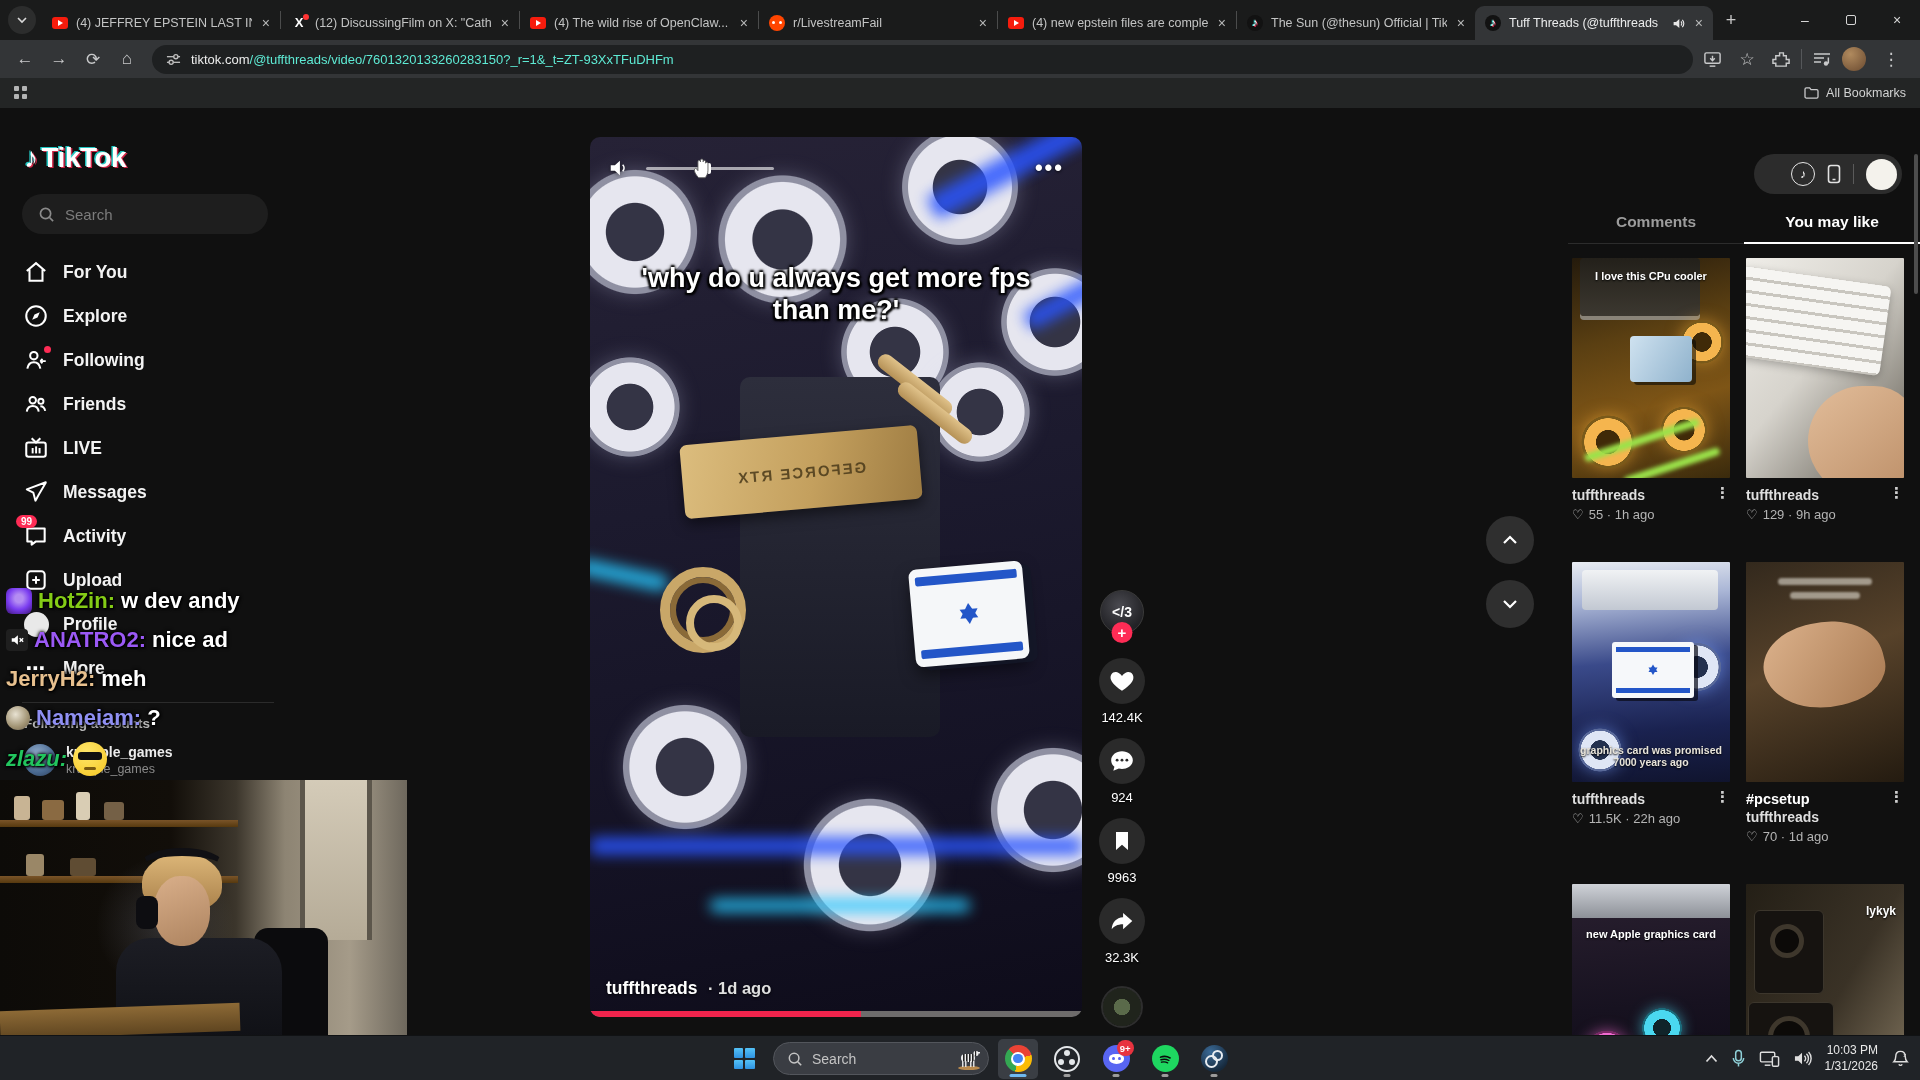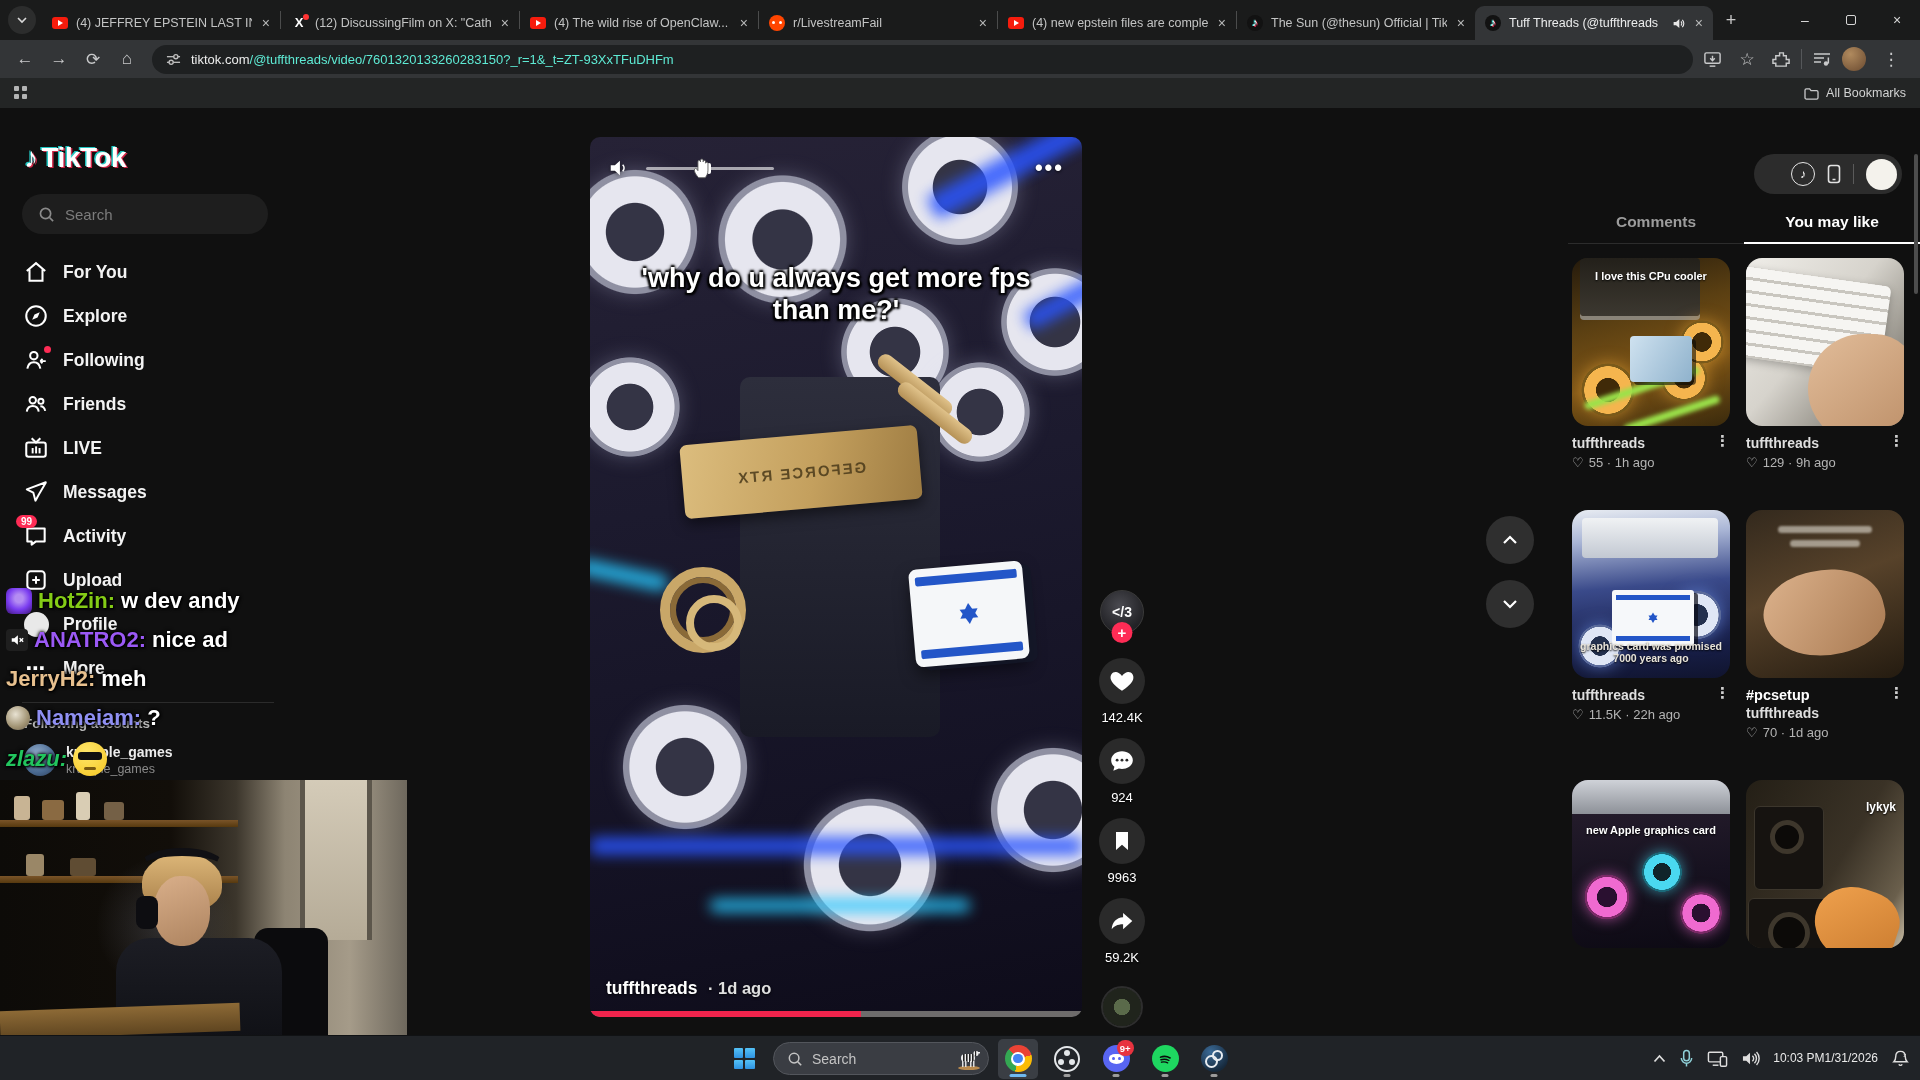--- a/index.html
+++ b/index.html
@@ -35,21 +35,21 @@
   .omni-url{font-size:13px;white-space:nowrap;overflow:hidden}
   .omni-url .dom{color:#ececec}
   .omni-url .pth{color:#5eead4}
   .tb-right{display:flex;align-items:center;gap:10px;flex:0 0 auto;padding-right:4px}
   .vline{width:1px;height:20px;background:#55575a}
   .avatar-chip{width:24px;height:24px;border-radius:50%;background:radial-gradient(circle at 35% 30%,#b08a5e,#6a4a30)}
 
   .bookmarks{position:absolute;left:0;top:78px;width:1920px;height:30px;background:#232525;display:flex;align-items:center;padding:0 14px;color:#d2d3d3;font-size:12.5px}
   .apps-grid{width:14px;height:14px;display:grid;grid-template-columns:5px 5px;grid-template-rows:5px 5px;gap:3px}
   .apps-grid i{background:#b3b4b4;border-radius:1px}
-  .bm-right{margin-left:auto;display:flex;align-items:flex-end;gap:7px}
+  .bm-right{margin-left:auto;display:flex;align-items:flex-start;gap:7px}
 
   
   .page{position:absolute;left:0;top:108px;width:1920px;height:927px;background:#101010;overflow:hidden}
 
   
   .sidebar{position:absolute;left:0;top:0;width:300px;height:100%}
   .tk-logo{position:absolute;left:24px;top:34px;display:flex;align-items:center;gap:4px;color:#fff;font-size:28px;font-weight:800;letter-spacing:-.5px;text-shadow:-1.5px -1px 0 rgba(37,244,238,.8),1.5px 1px 0 rgba(254,44,85,.8)}
   .tk-search{position:absolute;left:22px;top:86px;width:246px;height:40px;background:#1e1e1e;border-radius:20px;display:flex;align-items:center;gap:10px;padding:0 16px}
   .tk-search input{background:transparent;border:0;outline:0;color:#dadada;font-size:15px;width:170px;font-family:inherit}
   .tk-search input::placeholder{color:#7c7c7c}
@@ -126,21 +126,21 @@
   .panel-pill{position:absolute;top:46px;right:18px;width:148px;height:40px;border-radius:20px;background:#2c2c2c;display:flex;align-items:center;justify-content:flex-end;gap:12px;padding:0 5px 0 14px}
   .pill-tt{width:24px;height:24px;border-radius:50%;border:1.6px solid #e6e6e6;color:#fff;font-size:12px;display:flex;align-items:center;justify-content:center}
   .pill-div{width:1px;height:20px;background:#5a5a5a}
   .pill-knob{width:31px;height:31px;border-radius:50%;background:#f4f2ec}
   .panel-tabs{position:absolute;top:98px;left:0;width:100%;height:38px;display:flex;border-bottom:1px solid #2c2c2c}
   .ptab{flex:1;text-align:center;font-weight:700;font-size:15.5px;color:#9c9c9c;line-height:32px;position:relative}
   .ptab.active{color:#fff}
   .ptab.active::after{content:"";position:absolute;left:0;bottom:-1px;width:100%;height:2px;background:#fff}
   .cards{position:absolute;top:150px;left:4px;right:16px;display:grid;grid-template-columns:1fr 1fr;column-gap:16px;row-gap:40px}
   .card{position:relative}
-  .thumb{position:relative;width:100%;height:168px;border-radius:16px;overflow:hidden}
+  .thumb{position:relative;width:100%;height:220px;border-radius:1px;overflow:hidden}
   .thumb-overlay{position:absolute;left:6%;top:12px;width:88%;text-align:center;color:#fff;font-size:11px;font-weight:600;text-shadow:0 1px 2px #000;z-index:4}
   .card-info{position:relative;padding-top:9px}
   .card-hash{color:#fff;font-weight:800;font-size:14.5px;margin-bottom:2px}
   .card-author{color:#dfdfdf;font-size:14px;font-weight:600}
   .card-meta{color:#b4b4b4;font-size:13px;margin-top:4px;display:flex;align-items:center;gap:5px}
   .card-kebab{position:absolute;right:0;top:6px;color:#cfcfcf;font-size:15px;font-weight:700}
   
   .t1{background:linear-gradient(165deg,#241a0c 0%,#5a3f12 35%,#7e5516 65%,#3a2a0c 100%)}
   .t1 .mon{position:absolute;left:8px;top:0;width:120px;height:58px;background:linear-gradient(#23201a,#3c3830);border-radius:4px;box-shadow:0 4px 0 #8a8478}
   .t1 .cube{position:absolute;left:58px;top:78px;width:62px;height:46px;background:linear-gradient(120deg,#cfe2f0,#8fb2cc);border-radius:4px;box-shadow:4px 3px 0 rgba(10,10,5,.6)}
@@ -204,21 +204,21 @@
   .discord-ic{width:27px;height:27px;border-radius:50%;display:flex;align-items:center;justify-content:center;position:relative}
   .discord-mouth{width:15px;height:10px;background:#fff;border-radius:45% 45% 55% 55%;position:relative}
   .discord-mouth::before,.discord-mouth::after{content:"";position:absolute;top:3px;width:3px;height:3.6px;border-radius:50%;background:#5865f2}
   .discord-mouth::before{left:3px}.discord-mouth::after{right:3px}
   .num-badge{position:absolute;right:-4px;top:-5px;min-width:16px;height:16px;border-radius:8px;background:#e8333f;color:#fff;font-size:9.5px;font-weight:700;display:flex;align-items:center;justify-content:center;padding:0 3px}
   .spotify-ic{width:27px;height:27px;border-radius:50%;display:flex;align-items:center;justify-content:center}
   .steam-ic{width:27px;height:27px;border-radius:50%;background:radial-gradient(circle at 35% 25%,#3b6a96,#16293c 75%);position:relative}
   .steam-ic::before{content:"";position:absolute;left:4px;bottom:4px;width:9px;height:9px;border-radius:50%;border:2px solid #e8ecf0}
   .steam-ic::after{content:"";position:absolute;right:5px;top:5px;width:7px;height:7px;border-radius:50%;border:2px solid #e8ecf0}
   .tray{position:absolute;right:10px;top:0;height:45px;display:flex;align-items:center;gap:13px}
-  .clock{display:flex;flex-direction:row;align-items:flex-end;color:#e9e9e9;font-size:12px;line-height:1.3}
+  .clock{display:flex;flex-direction:column;align-items:flex-end;color:#e9e9e9;font-size:12px;line-height:1.3}
 </style>
 </head>
 <body>
 
 <div class="screen">
 
   <div class="tabstrip">
     <div class="tab-search-btn">
       <svg width="12" height="12" viewBox="0 0 12 12">
           <polyline points="2,4 6,8 10,4" fill="none" stroke="#d9d9d9" stroke-width="1.6"></polyline>
@@ -566,21 +566,21 @@
             </svg>
         </div>
         <div class="rail-count">9963</div>
       </div>
       <div class="rail-group">
         <div class="rail-btn">
           <svg width="26" height="26" viewBox="0 0 24 24">
               <path d="M13 4.5 21.5 12 13 19.5v-4.6C7.6 14.9 4.4 17 2.5 19.6c.3-6.4 4.3-10.6 10.5-11V4.5z" fill="#fff"></path>
             </svg>
         </div>
-        <div class="rail-count">59.2K</div>
+        <div class="rail-count">32.3K</div>
       </div>
       <div class="rail-disc"></div>
     </div>
 
     <div class="arrows">
       <div class="arrow-btn">
         <svg width="18" height="18" viewBox="0 0 18 18">
             <polyline points="3,12 9,6 15,12" fill="none" stroke="#fff" stroke-width="2.2"></polyline>
           </svg>
       </div>

